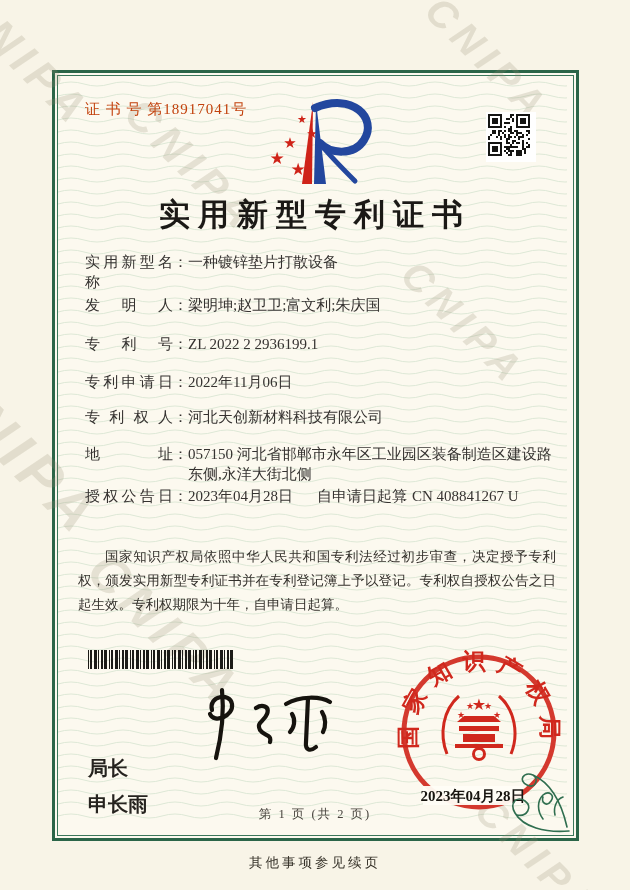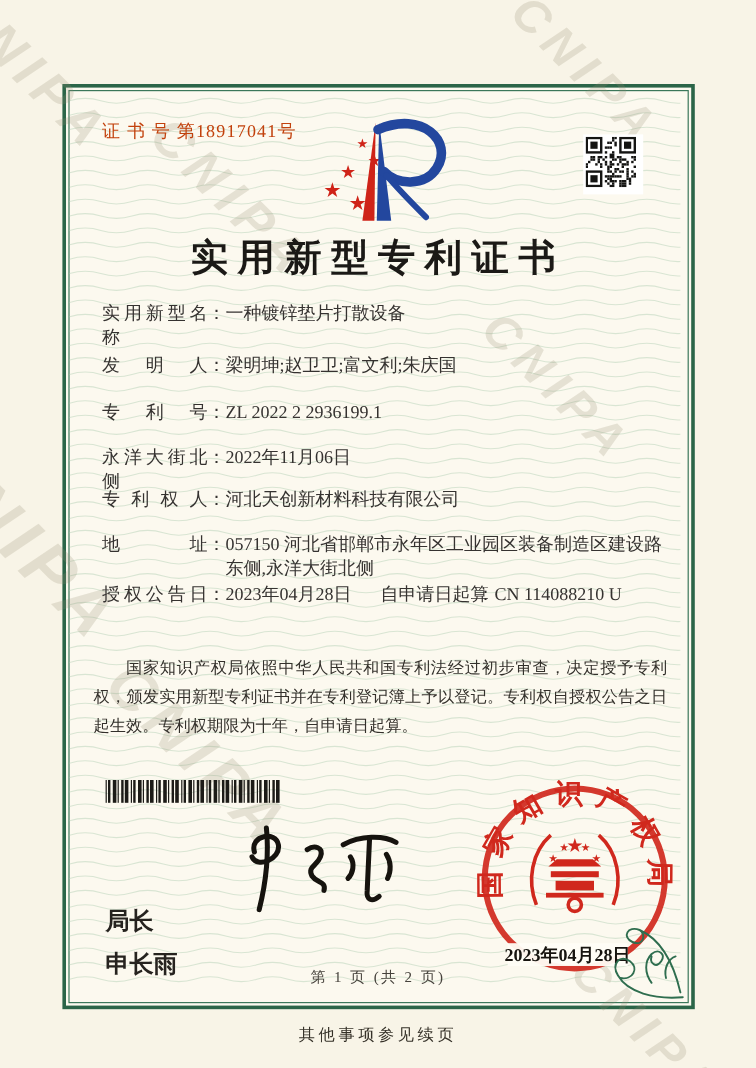--- a/index.html
+++ b/index.html
@@ -259,32 +259,32 @@
     <div class="field" style="top:252px">
       <span class="flabel">实用新型名称</span><span class="fcolon">：</span><span class="fvalue">一种镀锌垫片打散设备</span>
     </div>
     <div class="field" style="top:295px">
       <span class="flabel">发明人</span><span class="fcolon">：</span><span class="fvalue">梁明坤;赵卫卫;富文利;朱庆国</span>
     </div>
     <div class="field" style="top:334px">
       <span class="flabel">专利号</span><span class="fcolon">：</span><span class="fvalue">ZL 2022 2 2936199.1</span>
     </div>
     <div class="field" style="top:372px">
-      <span class="flabel">永洋大街北侧</span><span class="fcolon">：</span><span class="fvalue">2022年11月06日</span>
+      <span class="flabel">专利申请日</span><span class="fcolon">：</span><span class="fvalue">2022年11月06日</span>
     </div>
     <div class="field" style="top:407px">
       <span class="flabel">专利权人</span><span class="fcolon">：</span><span class="fvalue">河北天创新材料科技有限公司</span>
     </div>
     <div class="field" style="top:444px">
       <span class="flabel">地址</span><span class="fcolon">：</span><span class="fvalue">057150 河北省邯郸市永年区工业园区装备制造区建设路东侧,永洋大街北侧</span>
     </div>
     <div class="field" style="top:486px">
       <span class="flabel">授权公告日</span><span class="fcolon">：</span><span class="fvalue">2023年04月28日</span>
       <span class="pair2">
-        <span class="flabel">自申请日起算</span><span class="fcolon">：</span><span>CN 114088210 U</span>
+        <span class="flabel">自申请日起算</span><span class="fcolon">：</span><span>CN 408841267 U</span>
       </span>
     </div>
 
     <div class="paras">
       <p>国家知识产权局依照中华人民共和国专利法经过初步审查，决定授予专利权，颁发实用新型专利证书并在专利登记簿上予以登记。专利权自授权公告之日起生效。专利权期限为十年，自申请日起算。</p>
     </div>
 
     <div class="barcode" id="barcode">
         <div style="width:1px;margin-right:1px"></div>
         <div style="width:2px;margin-right:2px"></div>

